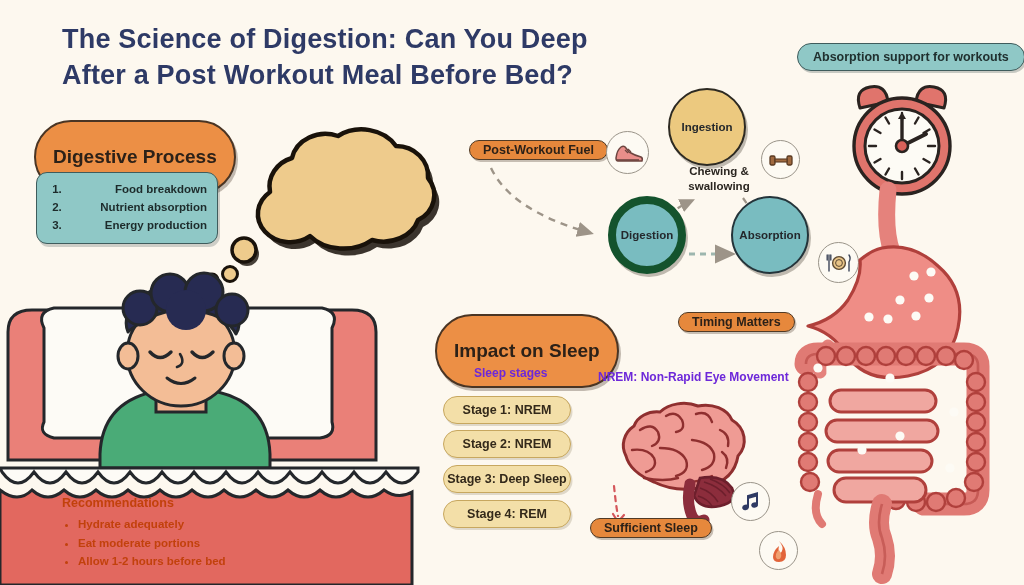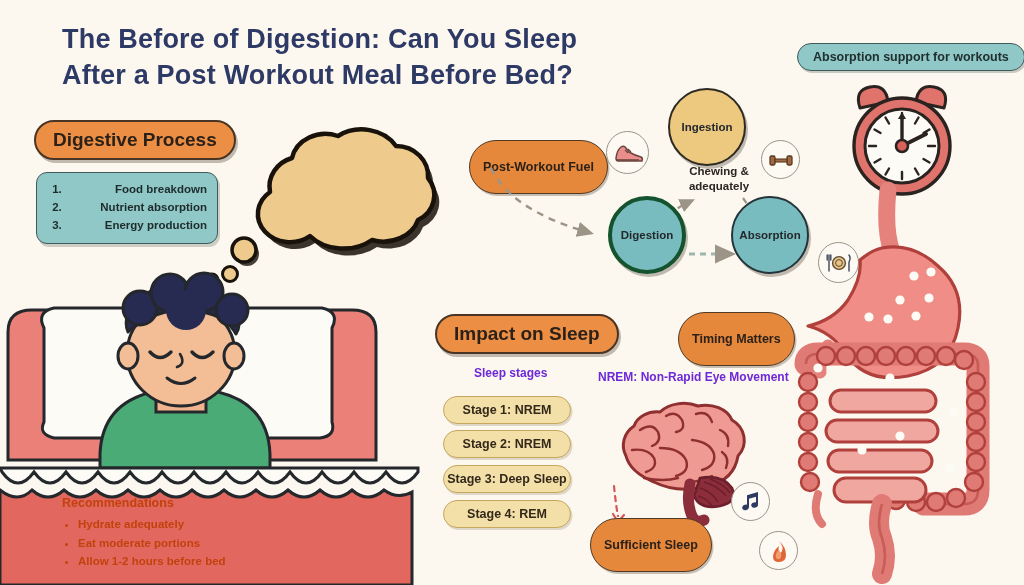--- a/index.html
+++ b/index.html
@@ -23,27 +23,27 @@
   
   .pill{
     display:inline-flex;align-items:center;justify-content:center;
     border-radius:999px;
     box-sizing:border-box;
     white-space:nowrap;
   }
   .pill-orange-big{
     background:#ec8f45;border:2px solid #4a3524;
     color:#2c2118;font-weight:bold;font-size:19px;
-    padding:7px 17px;
+    padding:24px 17px;
     box-shadow:2px 3px 0 rgba(60,40,25,.30);
   }
   .pill-orange-sm{
     background:#e6883c;border:1.6px solid #503a25;
     color:#2c2118;font-weight:bold;font-size:12.5px;
-    padding:19px 13px;
+    padding:2px 13px;
     box-shadow:1.5px 2px 0 rgba(60,40,25,.28);
   }
   .pill-teal{
     background:#8fc8c6;border:1.6px solid #3f5c5c;
     color:#20302f;font-size:12.5px;font-weight:600;
     padding:6px 15px;
     box-shadow:1.5px 2px 0 rgba(40,60,60,.25);
   }
   .pill-tan{
     background:#f3dfa8;border:1.6px solid #c6a martin;
@@ -67,21 +67,21 @@
 
   
   .flow-circle{
     border-radius:50%;
     display:flex;align-items:center;justify-content:center;
     font-size:11.5px;font-weight:600;color:#24282c;
     box-shadow:2px 3px 0 rgba(50,40,25,.30);
     box-sizing:border-box;
   }
   .c-ingestion{background:#ecc97f;border:2px solid #2d2a22;}
-  .c-digestion{background:#79bcc0;border:4px solid #14532d;}
+  .c-digestion{background:#79bcc0;border:8px solid #14532d;}
   .c-absorption{background:#79bcc0;border:2px solid #24343a;}
 
   .flow-label{font-size:11.5px;color:#2a2520;line-height:1.28;font-weight:600;text-align:center;}
 
   
   .icon-circle{
     border-radius:50%;
     background:#fdfaf3;
     border:1.4px solid #9a9489;
     display:flex;align-items:center;justify-content:center;
@@ -98,21 +98,21 @@
   #recommendations li{font-size:11.5px;line-height:1.62;font-weight:600;}
 
   svg{display:block;overflow:visible;}
 </style>
 </head>
 <body style="background: rgb(253, 248, 239);">
 
 <div class="stage">
 
   <div class="abs" id="page-title" style="color: rgb(46, 58, 102);">
-    <div>The Before of Digestion: Can You Sleep</div>
+    <div>The Science of Digestion: Can You Deep</div>
     <div>After a Post Workout Meal Before Bed?</div>
   </div>
 
   <div class="abs pill pill-teal" style="left:797px;top:43px;">
     <span>Absorption support for workouts</span>
   </div>
 
   <div class="abs pill pill-orange-big" style="left:34px;top:120px;">
     <span>Digestive Process</span>
   </div>
@@ -255,21 +255,21 @@
   <div class="abs flow-circle c-digestion" style="left:608px;top:196px;width:78px;height:78px;">
     <span>Digestion</span>
   </div>
 
   <div class="abs flow-circle c-absorption" style="left:731px;top:196px;width:78px;height:78px;">
     <span>Absorption</span>
   </div>
 
   <div class="abs flow-label" style="left:676px;top:164px;width:86px;">
     <div>Chewing &amp;</div>
-    <div>adequately</div>
+    <div>swallowing</div>
   </div>
 
   <div class="abs" style="left:840px;top:82px;">
     <svg width="124" height="118" viewBox="0 0 124 118">
       <path d="M20 26 q-6 -18 10 -21 q16 -3 18 15 Z" fill="#e0746c" stroke="#2a2320" stroke-width="3" stroke-linejoin="round"></path>
       <path d="M104 26 q6 -18 -10 -21 q-16 -3 -18 15 Z" fill="#e0746c" stroke="#2a2320" stroke-width="3" stroke-linejoin="round"></path>
       <circle cx="62" cy="64" r="48" fill="#e0746c" stroke="#2a2320" stroke-width="3.4"></circle>
       <circle cx="62" cy="64" r="37" fill="#fdfbf5" stroke="#2a2320" stroke-width="3"></circle>
       <g stroke="#2a2320" stroke-width="2.4" stroke-linecap="round">
         <path d="M62 31 v7"></path>

